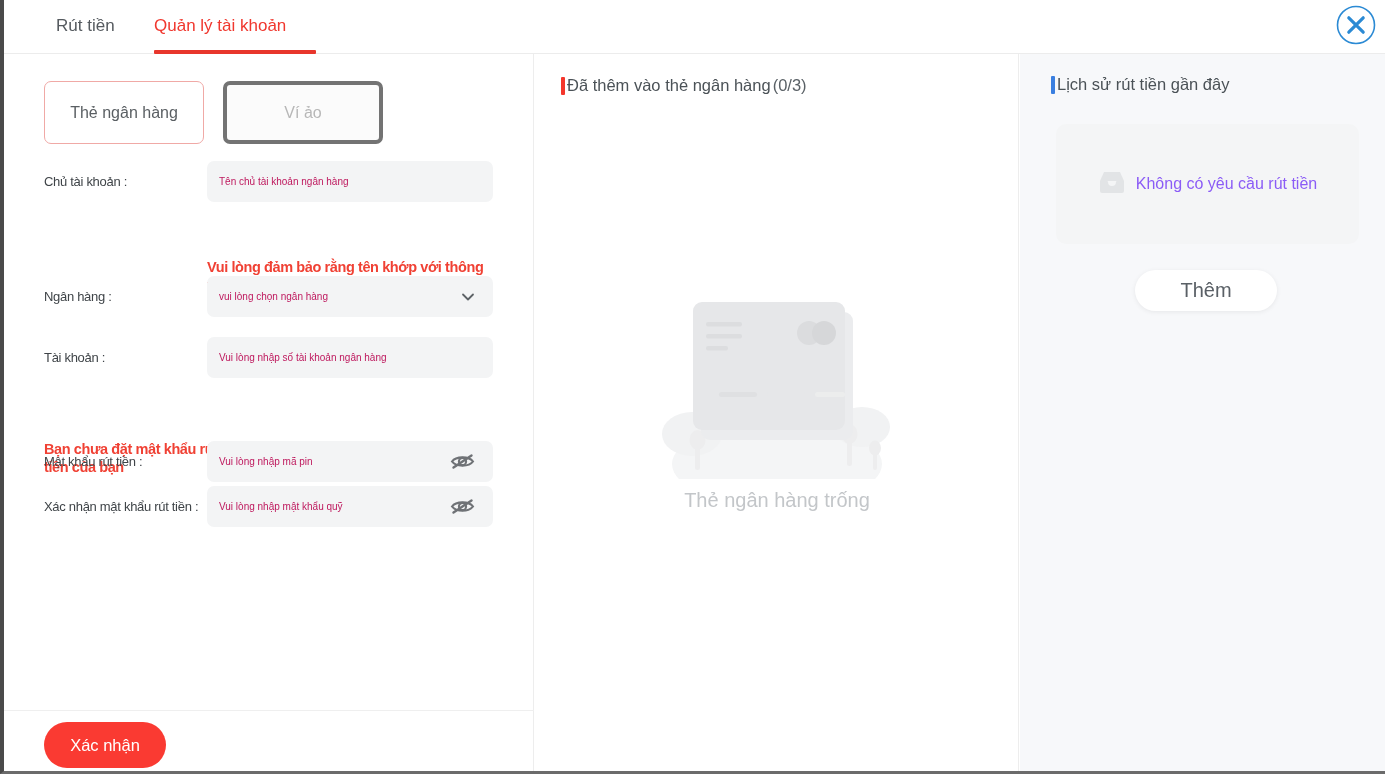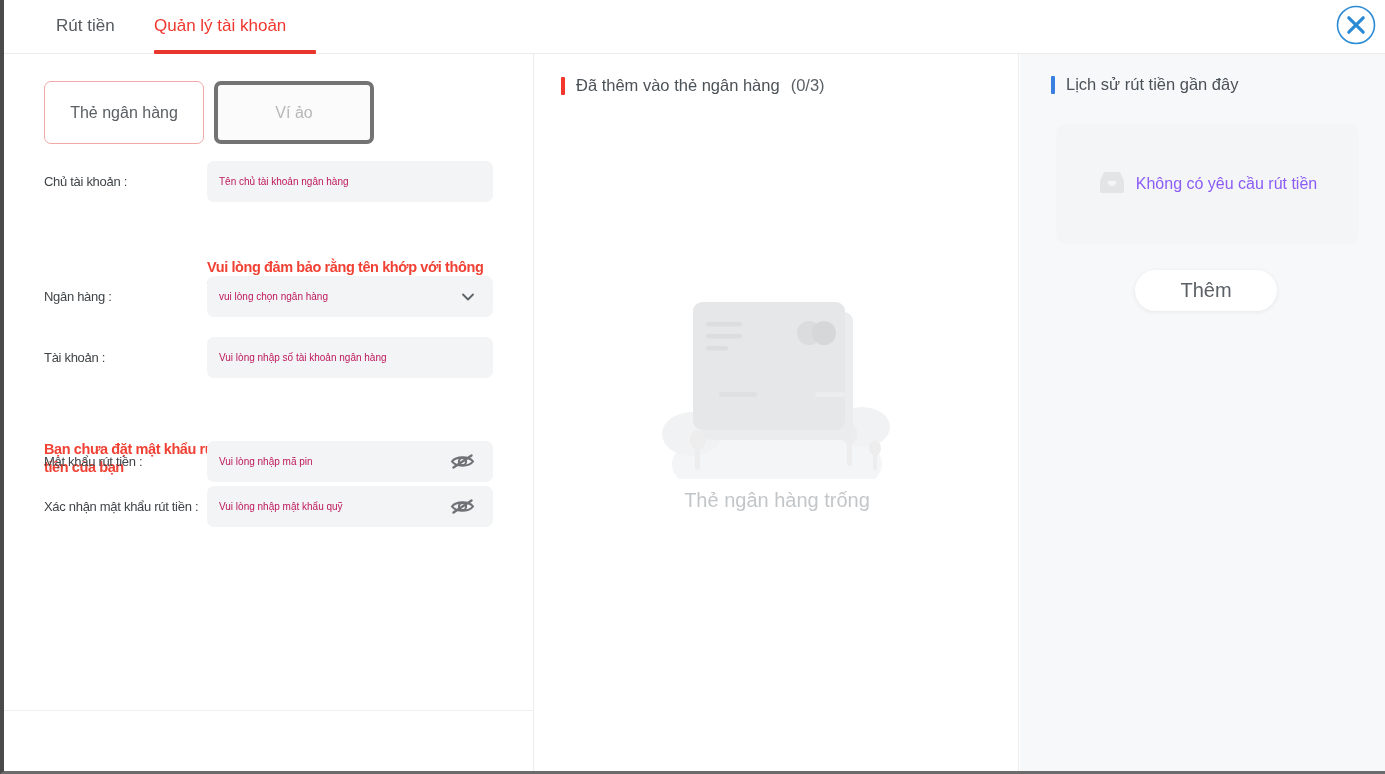--- a/index.html
+++ b/index.html
@@ -108,21 +108,21 @@
     height: 717px;
     background: #f7f8fa;
     box-sizing: border-box;
   }
 
   
   .type-row {
     position: absolute;
     left: 40px; top: 27px;
     display: flex;
-    gap: 10px;
+    gap: 19px;
   }
   .type-btn {
     width: 160px;
     height: 63px;
     border-radius: 7px;
     background: #fbfbfb;
     border: 4px solid #737373;
     display: flex;
     align-items: center;
     justify-content: center;
@@ -221,21 +221,21 @@
     border: none;
     cursor: pointer;
     font-family: inherit;
   }
 
   
   .sec-head {
     position: absolute;
     display: flex;
     align-items: center;
-    gap: 11px;
+    gap: 2px;
     font-size: 16.5px;
     color: #4b5257;
     white-space: nowrap;
   }
   .sec-bar {
     width: 4px;
     height: 18px;
     border-radius: 1px;
     flex: 0 0 auto;
   }
@@ -371,20 +371,21 @@
           <svg width="25" height="19" viewBox="0 0 25 19">
             <path d="M2 9.5 C6 4 19 4 23 9.5 C19 15 6 15 2 9.5 Z" fill="none" stroke="#6f7276" stroke-width="2.1"></path>
             <circle cx="12.5" cy="9.5" r="3.6" fill="none" stroke="#6f7276" stroke-width="2.1"></circle>
             <path d="M3.5 15.5 L21.5 3.5" stroke="#6f7276" stroke-width="2.4" stroke-linecap="round"></path>
           </svg>
         </span>
       </div>
     </div>
 
     <div class="divider-h"></div>
+    <button class="confirm-btn">Xác nhận</button>
   </div>
 
   <div class="col-mid">
     <div class="sec-head" style="left:26px; top:22px;">
       <span class="sec-bar red"></span>
       <span>Đã thêm vào thẻ ngân hàng</span>
       <span class="sec-count">(0/3)</span>
     </div>
 
     <div class="empty-wrap">

